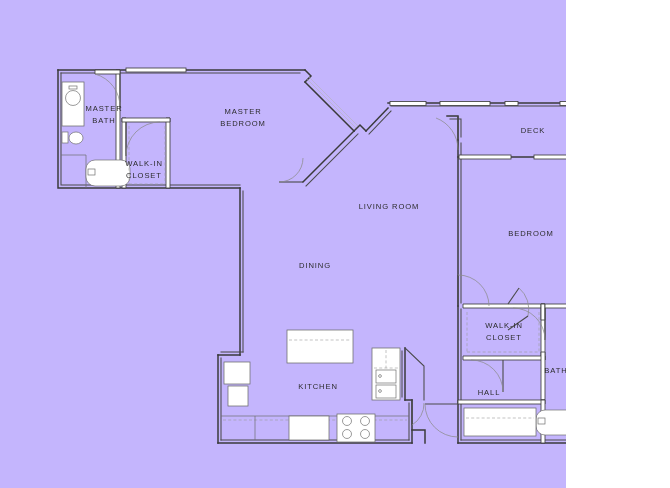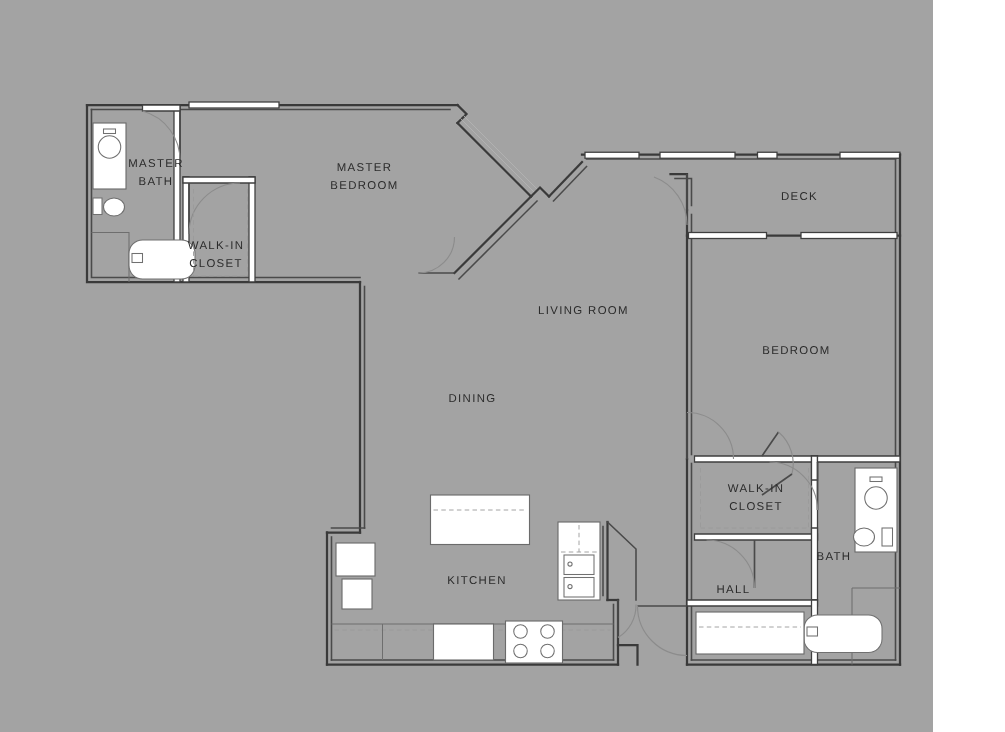--- a/index.html
+++ b/index.html
@@ -2,23 +2,23 @@
 <html><head>
 <meta charset="utf-8">
 <style>
   html, body {
     margin: 0;
     padding: 0;
     background: #ffffff;
   }
   #stage {
     position: relative;
-    width: 622px;
+    width: 566px;
     height: 488px;
-    background: #a3a3a3;
+    background: #c4b5fd;
     overflow: hidden;
     font-family: "Liberation Sans", sans-serif;
   }
   #plan {
     position: absolute;
     left: 0;
     top: 0;
     width: 670px;
     height: 488px;
   }

